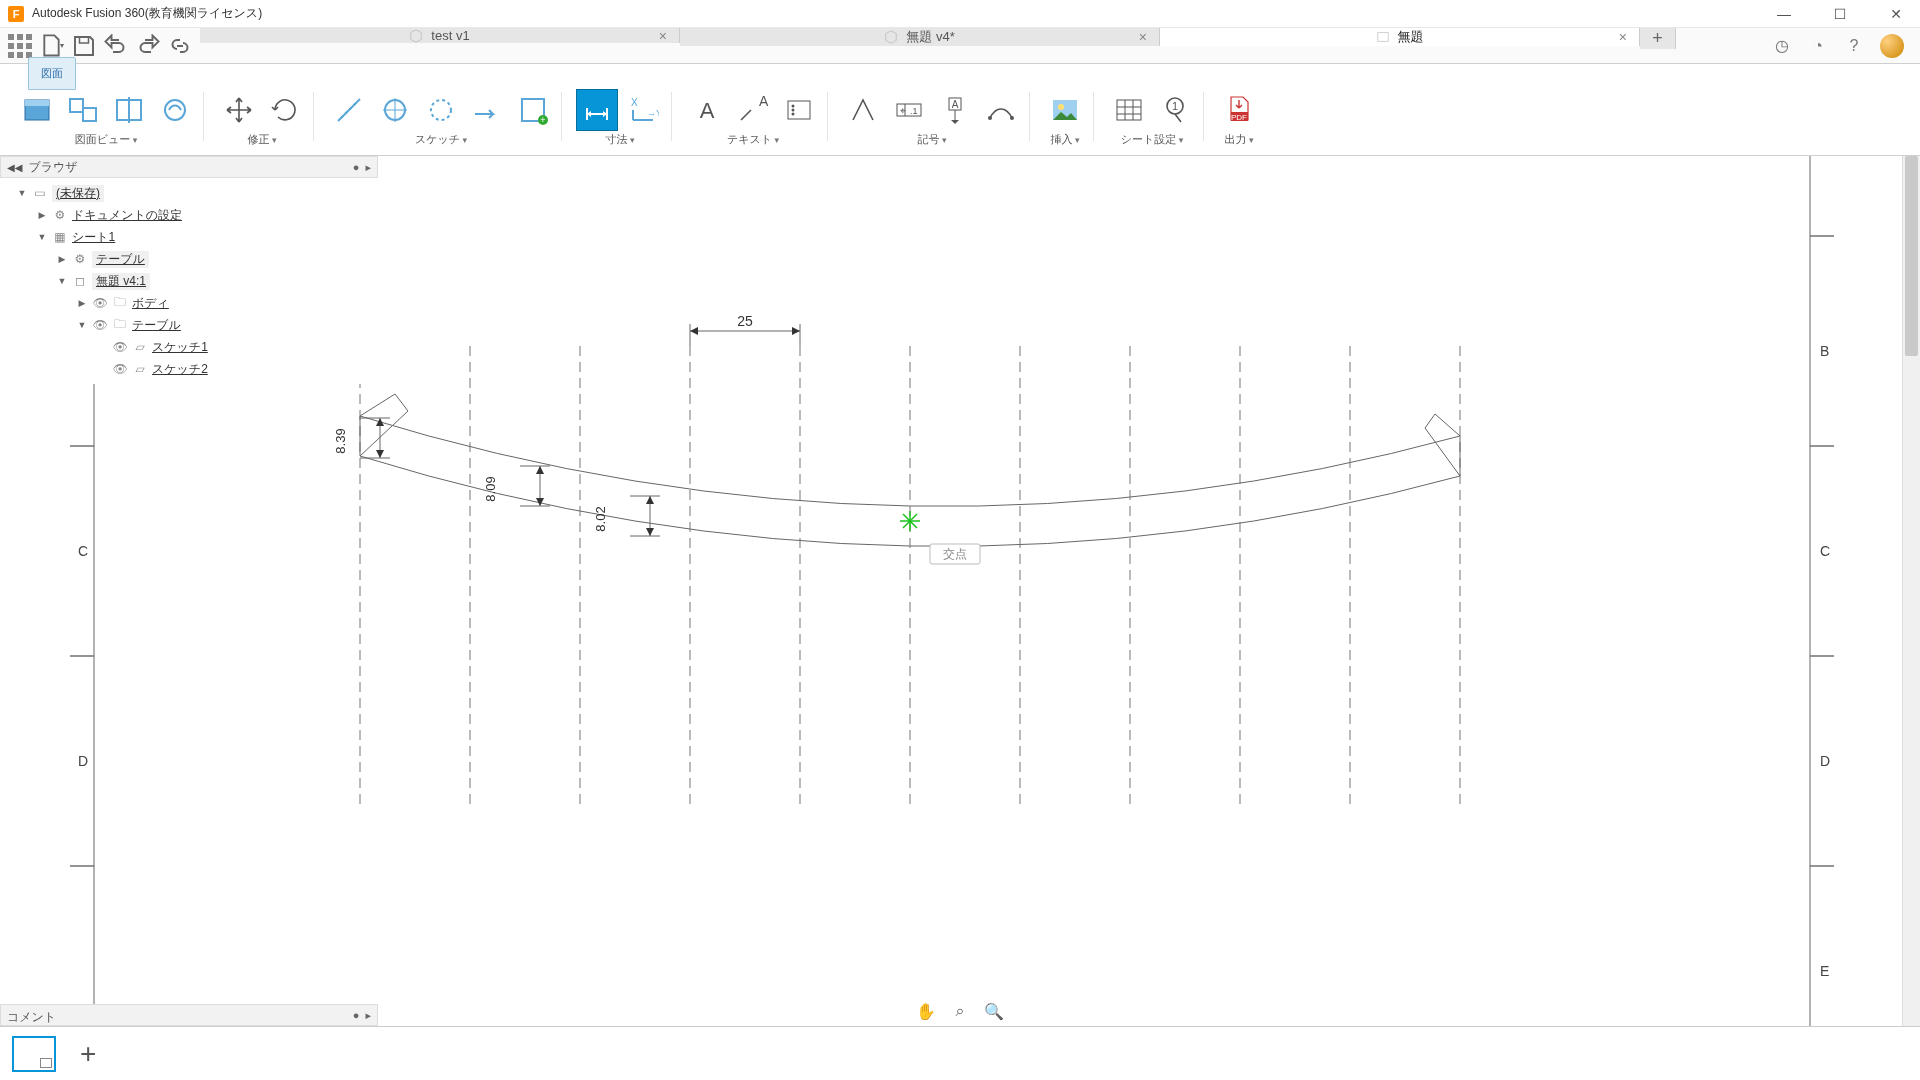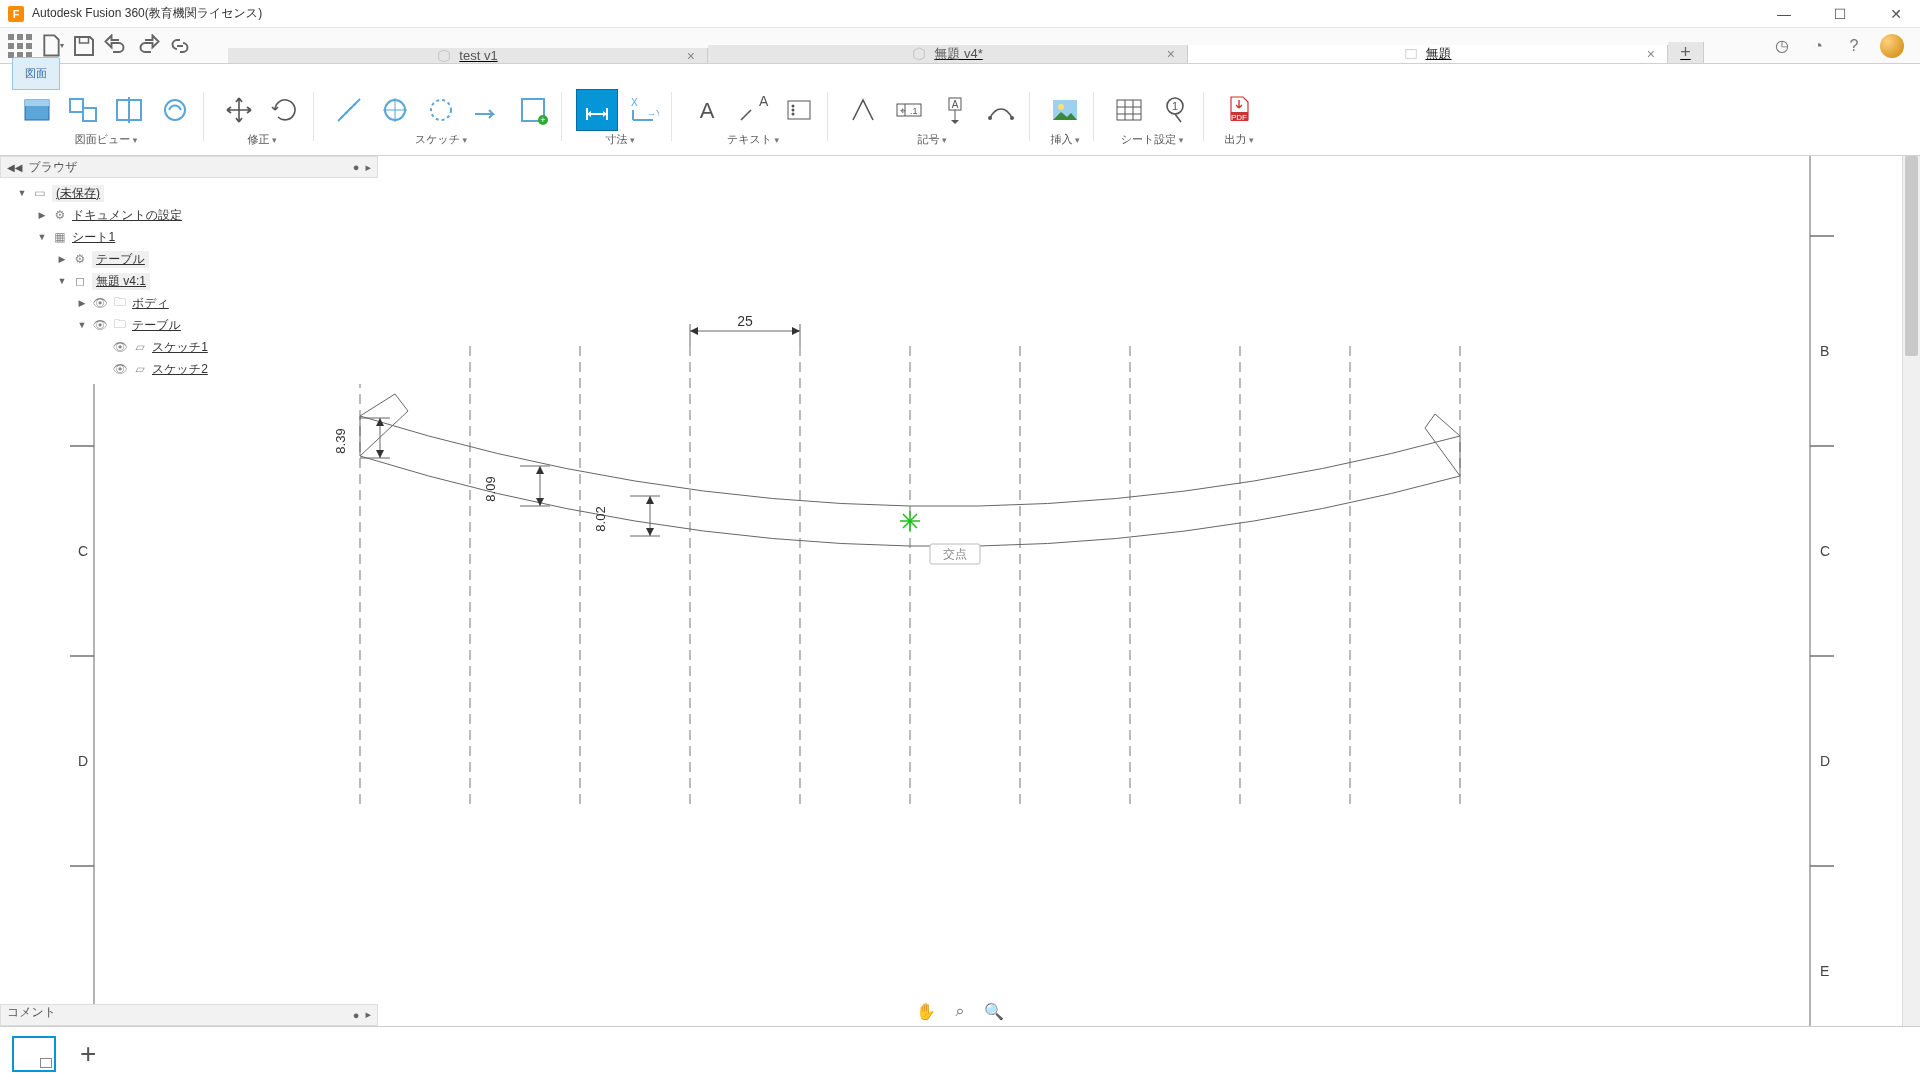--- a/index.html
+++ b/index.html
@@ -10,33 +10,33 @@
   .title-bar { height: 28px; display: flex; align-items: center; padding: 0 8px; background: #fff; border-bottom: 1px solid #e8e8e8; }
   .title-bar .app-icon { width: 16px; height: 16px; background: #ff8c00; margin-right: 8px; display: flex; align-items: center; justify-content: center; color: #fff; font-weight: bold; font-size: 11px; border-radius: 2px; }
   .title-bar .title-text { font-size: 12px; color: #333; }
   .title-bar .win-controls { margin-left: auto; display: flex; gap: 24px; }
   .title-bar .win-controls span { font-size: 14px; cursor: pointer; color: #555; width: 32px; text-align: center; }
 
   
   .qat { height: 36px; background: #fafafa; display: flex; align-items: center; border-bottom: 1px solid #d0d0d0; }
   .qat .qat-left { display: flex; align-items: center; gap: 8px; padding: 0 8px; }
   .qat .qat-icon { width: 24px; height: 24px; display: flex; align-items: center; justify-content: center; color: #555; cursor: pointer; font-size: 16px; }
-  .qat .tabs { flex: 1; display: flex; align-items: flex-end; height: 100%; margin-left: 28px; text-decoration: underline; }
+  .qat .tabs { flex: 1; display: flex; align-items: flex-start; height: 100%; margin-left: 0; }
   .qat .tab { min-width: 480px; display: flex; align-items: center; justify-content: center; gap: 8px; background: #e6e6e6; border-right: 1px solid #ccc; position: relative; font-size: 13px; color: #555; cursor: pointer; }
   .qat .tab.active { background: #fff; color: #222; }
   .qat .tab .close { position: absolute; right: 12px; color: #888; font-size: 14px; }
   .qat .tab .cube-icon { width: 14px; height: 14px; opacity: .5; }
   .qat .tab-add { width: 36px; display: flex; align-items: center; justify-content: center; background: #e6e6e6; color: #666; font-size: 18px; cursor: pointer; border-right:1px solid #ccc;}
   .qat .right-icons { display: flex; align-items: center; gap: 16px; padding: 0 16px; }
   .qat .right-icons .ico { width: 20px; height: 20px; color: #777; display:flex;align-items:center;justify-content:center;font-size:16px; cursor:pointer; }
   .qat .avatar { width: 24px; height: 24px; border-radius: 50%; background: radial-gradient(circle at 30% 30%, #ffd080, #cc8500); }
 
   
   .ws-stripe { height: 18px; background: #fff; display:flex; align-items:center; }
-  .ws-stripe .ws-tab { margin-left: 12px; background:#e0eef8; border:1px solid #9ec5e0; color:#2a6ca8; font-size:11px; padding:8px 12px; border-radius:2px 2px 0 0; }
+  .ws-stripe .ws-tab { margin-left: 28px; background:#e0eef8; border:1px solid #9ec5e0; color:#2a6ca8; font-size:11px; padding:8px 12px; border-radius:2px 2px 0 0; }
 
   
   .ribbon { height: 74px; background: #fff; border-bottom: 1px solid #d0d0d0; display: flex; align-items: flex-start; padding: 4px 8px 0 8px; gap: 6px; }
   .ribbon-group { display: flex; flex-direction: column; align-items: center; height: 100%; position: relative; padding: 0 8px; }
   .ribbon-group:not(:last-child)::after { content: ""; position: absolute; right: 0; top: 6px; bottom: 14px; width: 1px; background: #e4e4e4; }
   .ribbon-group .icons-row { display: flex; gap: 4px; align-items: center; height: 48px; }
   .ribbon-group .group-label { font-size: 11px; color: #555; margin-top: -2px; }
   .ribbon-group .group-label.dd::after { content: " ▾"; font-size: 9px; color: #777; }
   .ribbon-btn { width: 42px; height: 42px; display: flex; align-items: center; justify-content: center; cursor: pointer; border:1px solid transparent; }
   .ribbon-btn.selected { background: #0696d7; border:1px solid #046f9e; }
@@ -69,21 +69,21 @@
   .dim-text { font-size:14px; fill:#333; }
   .dim-text-v { font-size:13px; fill:#333; }
   .thinline { stroke:#666; stroke-width:1; fill:none; }
   .dashline { stroke:#777; stroke-width:1; stroke-dasharray: 10 6; }
   .snap-star { stroke:#18c018; stroke-width:1.5; }
   .tooltip-box { fill:#fff; stroke:#bbb; }
   .tooltip-txt { font-size:12px; fill:#888; }
 
   
   .comments { position:absolute; bottom:0; left:0; width:378px; z-index:3; }
-  .comments-header { height:22px; background:#f2f2f2; border:1px solid #ddd; display:flex;align-items:flex-end;padding:4px 6px;color:#555;font-size:12px;}
+  .comments-header { height:22px; background:#f2f2f2; border:1px solid #ddd; display:flex;align-items:flex-start;padding:4px 6px;color:#555;font-size:12px;}
   .comments-header .gear{margin-left:auto;font-size:11px;color:#666;cursor:pointer;}
   .comments-header .pin{margin-left:6px;font-size:11px;color:#666;cursor:pointer;}
 
   
   .view-toolbar { position:absolute; bottom:2px; left:50%; transform:translateX(-50%); display:flex; gap:8px; z-index:3;}
   .view-toolbar .vbtn { width:26px; height:26px; display:flex;align-items:center;justify-content:center; color:#666; cursor:pointer; font-size:16px; }
 
   
   .vscroll { position:absolute; top:0; right:0; bottom:0; width:18px; background:#f0f0f0; border-left:1px solid #ddd; z-index:2;}
   .vscroll .thumb{ position:absolute; left:2px; right:2px; top:0; height:200px; background:#c9c9c9; border-radius:2px;}

